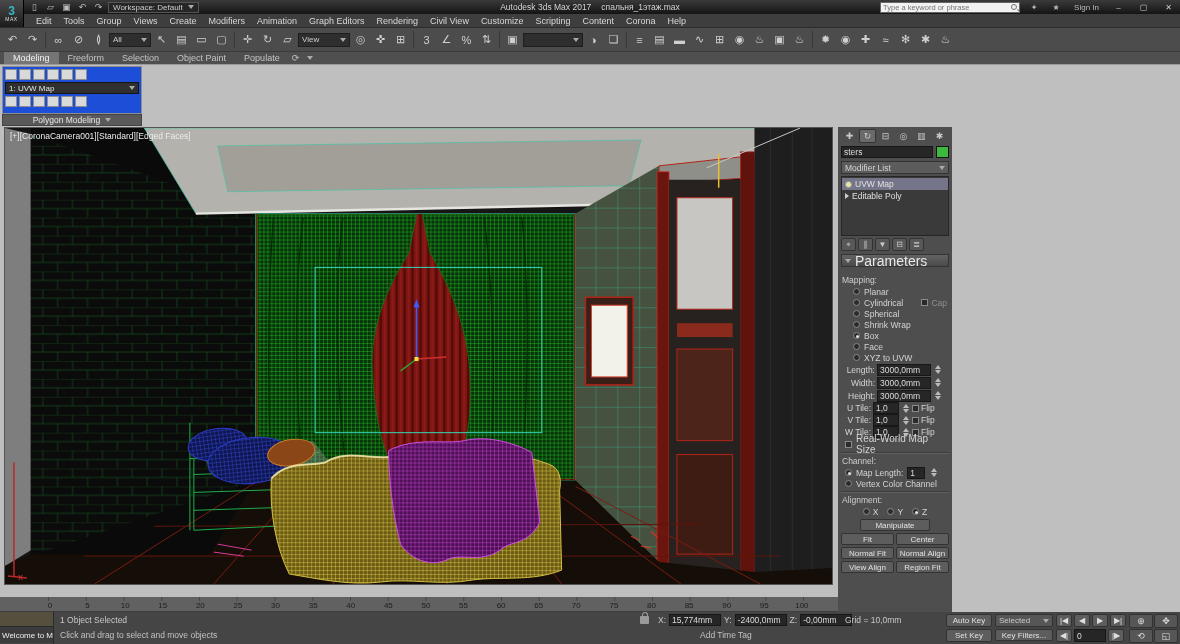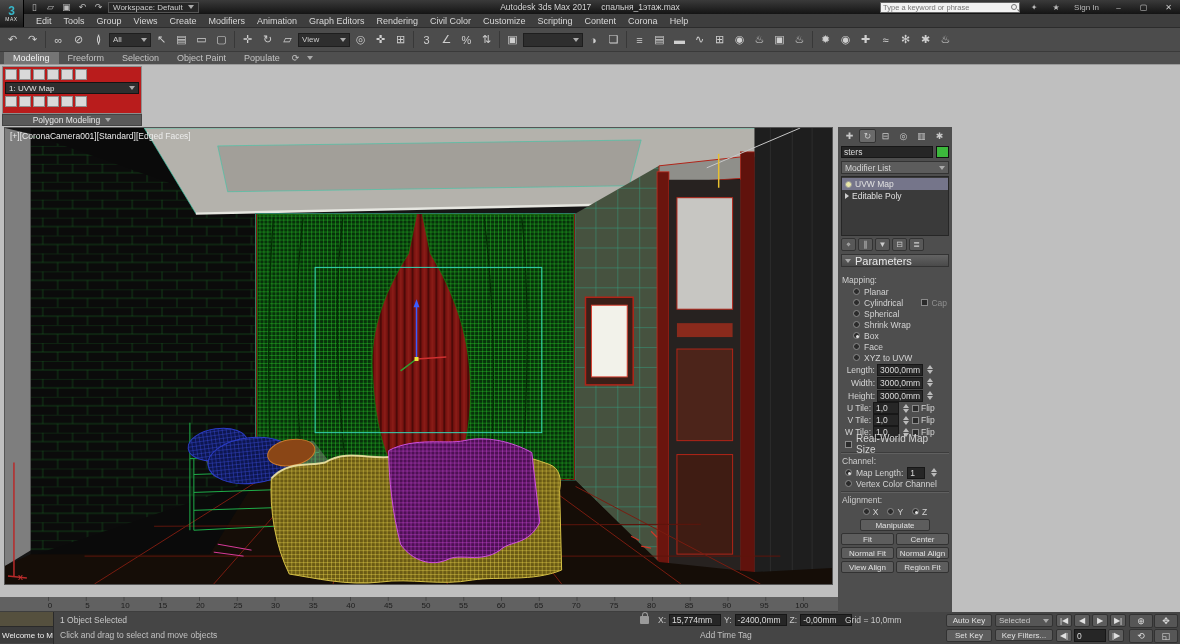--- a/index.html
+++ b/index.html
@@ -50,21 +50,21 @@
   .ribbontabs{left:0;top:52px;width:1180px;height:13px;background:#4f4f4f;display:flex;align-items:stretch;
     padding-left:4px;border-bottom:1px solid #9a9a9a}
   .rtab{padding:0 9px;display:flex;align-items:center;font-size:9px;color:#c4c4c4}
   .rtab.active{background:#757575;color:#f2f2f2}
   .rext{width:14px;display:flex;align-items:center;justify-content:center;color:#c4c4c4;font-size:9px}
 
   
   .workarea{left:0;top:65px;width:1180px;height:547px;background:#bfbfbf}
 
   
-  .modpanel{left:2px;top:1px;width:140px;height:48px;background:#b91c1c;border:1px solid #8e8e8e;padding:2px}
+  .modpanel{left:2px;top:1px;width:140px;height:48px;background:#1d4ed8;border:1px solid #8e8e8e;padding:2px}
   .mprow{display:flex;gap:2px;margin-bottom:2px}
   .mpbtn{width:12px;height:11px;background:#d9d9d9;border:1px solid #8e8e8e}
   .mpdrop{flex:1;height:12px;background:#2f2f2f;border:1px solid #141414;color:#e4e4e4;font-size:8px;
     display:flex;align-items:center;justify-content:space-between;padding:0 3px}
   .modfooter{left:2px;top:49px;width:140px;height:12px;background:#5a5a5a;color:#e6e6e6;font-size:8.5px;
     display:flex;align-items:center;justify-content:center;gap:5px;border:1px solid #444}
 
   
   .viewport{left:4px;top:62px;width:829px;height:458px;background:#151515;border:1px solid #555}
   .vplabel{position:absolute;left:5px;top:3px;color:#ececec;font-size:8.5px;z-index:3}
@@ -83,31 +83,31 @@
     justify-content:space-between;padding:0 3px;font-size:8.5px;margin-bottom:2px}
   .stack{height:60px;background:#3a3a3a;border:1px solid #262626;margin-bottom:2px;padding-top:1px}
   .stackrow{height:12px;display:flex;align-items:center;gap:3px;padding:0 3px;font-size:8.5px;color:#e0e0e0}
   .stackrow[data-selected="true"]{background:#75758a}
   .bulb{width:7px;height:7px;border-radius:50%;background:#e8e6a8;border:1px solid #999}
   .exp{width:0;height:0;border-top:3px solid transparent;border-bottom:3px solid transparent;border-left:4px solid #ccc}
   .stackbtns{display:flex;gap:2px;justify-content:flex-start;margin-bottom:3px}
   .sbtn{width:15px;height:13px;background:#585858;border:1px solid #333;display:flex;align-items:center;
     justify-content:center;color:#ccc;font-size:8px;border-radius:2px}
   .rollout{height:13px;background:linear-gradient(#636363,#4a4a4a);border:1px solid #333;display:flex;
-    align-items:center;gap:4px;padding:0 3px;font-size:11px;color:#e8e8e8;margin-bottom:8px}
+    align-items:center;gap:4px;padding:0 3px;font-size:14px;color:#e8e8e8;margin-bottom:8px}
   .sect{font-size:8.5px;color:#cfcfcf;margin:2px 0 1px 1px}
   .optrow{display:flex;align-items:center;gap:4px;height:11px;padding-left:12px;font-size:8.5px}
   .radio{width:7px;height:7px;border-radius:50%;background:#2b2b2b;border:1px solid #8a8a8a;position:relative;flex:none}
   [data-selected="true"]>.radio::after{content:"";position:absolute;left:1.5px;top:1.5px;width:3px;height:3px;
     border-radius:50%;background:#e4e4e4}
   .chk{width:7px;height:7px;background:#2b2b2b;border:1px solid #8a8a8a;flex:none}
   .capbox{margin-left:auto;display:flex;align-items:center;gap:3px;color:#8f8f8f;padding-right:2px}
   .dimrow{display:flex;align-items:center;gap:2px;height:13px}
   .dimlab{width:34px;text-align:right;font-size:8.5px}
-  .dimfield{width:46px}
+  .dimfield{width:54px}
   .spin{width:9px;height:11px;display:flex;flex-direction:column;justify-content:space-between;padding:1px 0}
   .spin i{display:block;width:0;height:0;border-left:3px solid transparent;border-right:3px solid transparent;margin:0 auto}
   .spin .up{border-bottom:4px solid #bbb}
   .spin .dn{border-top:4px solid #bbb}
   .tilerow{display:flex;align-items:center;gap:2px;height:12px}
   .tilelab{width:30px;text-align:right;font-size:8.5px}
   .tilefield{width:26px}
   .fliplab{font-size:8.5px}
   .cbrow{display:flex;align-items:center;gap:4px;height:12px;padding-left:4px;font-size:10px}
   .hsep{border-top:1px solid #3c3c3c;border-bottom:1px solid #606060;margin:2px 0}
@@ -197,21 +197,21 @@
   <div class="abs menubar">
     <span class="menu">Edit</span>
     <span class="menu">Tools</span>
     <span class="menu">Group</span>
     <span class="menu">Views</span>
     <span class="menu">Create</span>
     <span class="menu">Modifiers</span>
     <span class="menu">Animation</span>
     <span class="menu">Graph Editors</span>
     <span class="menu">Rendering</span>
-    <span class="menu">Civil Color</span>
+    <span class="menu">Civil View</span>
     <span class="menu">Customize</span>
     <span class="menu">Scripting</span>
     <span class="menu">Content</span>
     <span class="menu">Corona</span>
     <span class="menu">Help</span>
   </div>
 
   <div class="abs toolbar">
     <span class="ticon">↶</span>
     <span class="ticon">↷</span>

